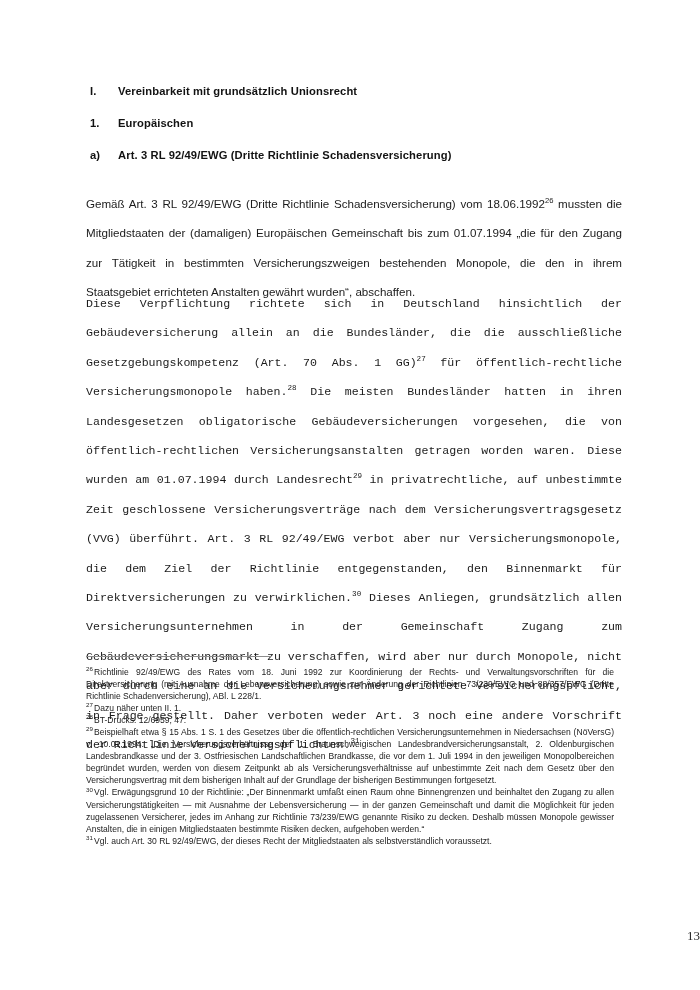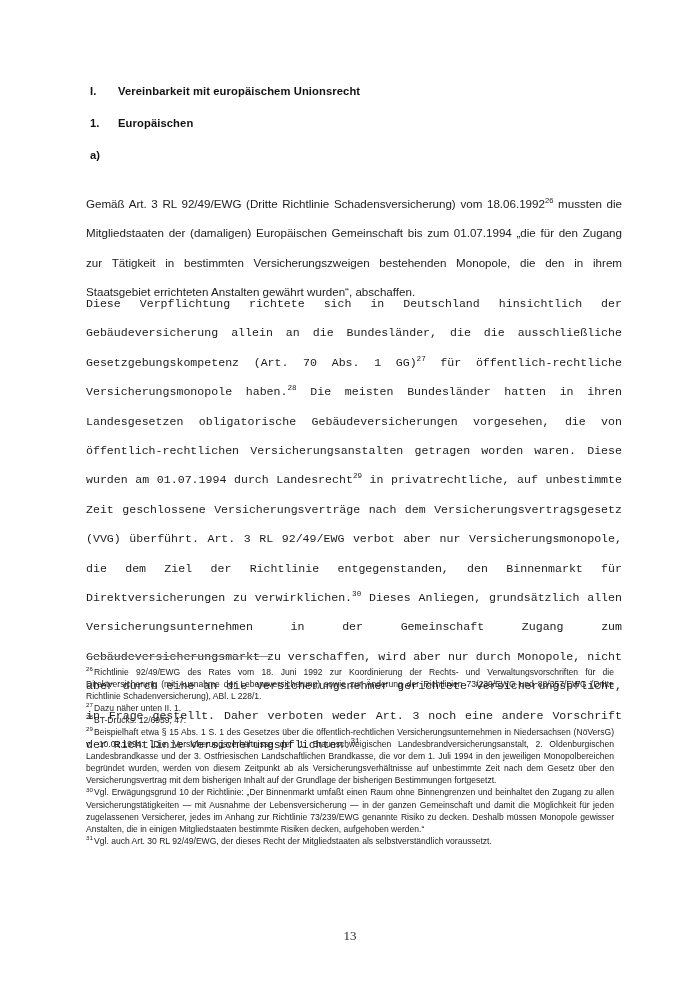--- a/index.html
+++ b/index.html
@@ -100,43 +100,44 @@
   .fn-last {
     text-align: left;
   }
 
   
   .page-number {
     position: absolute;
     left: 0;
     top: 928px;
     width: 700px;
-    text-align: center;
+    text-align: right;
     font-family: "Liberation Serif", serif;
     font-size: 13px;
     color: #2a2a2a;
   }
 </style>
 </head>
 <body>
 
 <div class="page">
 
   <div class="heading" id="h-roman">
     <span class="marker">I.</span>
-    <span>Vereinbarkeit mit europäischem Unionsrecht</span>
+    <span>Vereinbarkeit mit grundsätzlich Unionsrecht</span>
   </div>
 
   <div class="heading" id="h-num">
     <span class="marker">1.</span>
     <span>Europäischen</span>
   </div>
 
   <div class="heading" id="h-letter">
     <span class="marker">a)</span>
+    <span>Art. 3 RL 92/49/EWG (Dritte Richtlinie Schadensversicherung)</span>
   </div>
 
   <div class="body-block" id="p1">Gemäß Art. 3 RL 92/49/EWG (Dritte Richtlinie Schadensversicherung) vom 18.06.1992<sup>26</sup> mussten die Mitgliedstaaten der (damaligen) Europäischen Gemeinschaft bis zum 01.07.1994 „die für den Zugang zur Tätigkeit in bestimmten Versicherungszweigen bestehenden Monopole, die den in ihrem Staatsgebiet errichteten Anstalten gewährt wurden“, abschaffen.</div>
 
   <div class="body-block" id="p2">Diese Verpflichtung richtete sich in Deutschland hinsichtlich der Gebäudeversicherung allein an die Bundesländer, die die ausschließliche Gesetzgebungskompetenz (Art. 70 Abs. 1 GG)<sup>27</sup> für öffentlich-rechtliche Versicherungsmonopole haben.<sup>28</sup> Die meisten Bundesländer hatten in ihren Landesgesetzen obligatorische Gebäudeversicherungen vorgesehen, die von öffentlich-rechtlichen Versicherungsanstalten getragen worden waren. Diese wurden am 01.07.1994 durch Landesrecht<sup>29</sup> in privatrechtliche, auf unbestimmte Zeit geschlossene Versicherungsverträge nach dem Versicherungsvertragsgesetz (VVG) überführt. Art. 3 RL 92/49/EWG verbot aber nur Versicherungsmonopole, die dem Ziel der Richtlinie entgegenstanden, den Binnenmarkt für Direktversicherungen zu verwirklichen.<sup>30</sup> Dieses Anliegen, grundsätzlich allen Versicherungsunternehmen in der Gemeinschaft Zugang zum Gebäudeversicherungsmarkt zu verschaffen, wird aber nur durch Monopole, nicht aber durch eine an die Versicherungsnehmer gerichtete Versicherungspflicht, in Frage gestellt. Daher verboten weder Art. 3 noch eine andere Vorschrift der Richtlinie Versicherungspflichten.<sup>31</sup></div>
 
   <div class="fn-rule"></div>
 
   <div class="footnotes">
       <p><sup>26</sup>Richtlinie 92/49/EWG des Rates vom 18. Juni 1992 zur Koordinierung der Rechts- und Verwaltungsvorschriften für die Direktversicherung (mit Ausnahme der Lebensversicherung) sowie zur Änderung der Richtlinien 73/239/EWG und 88/357/EWG (Dritte Richtlinie Schadenversicherung), ABl. L 228/1.</p>

